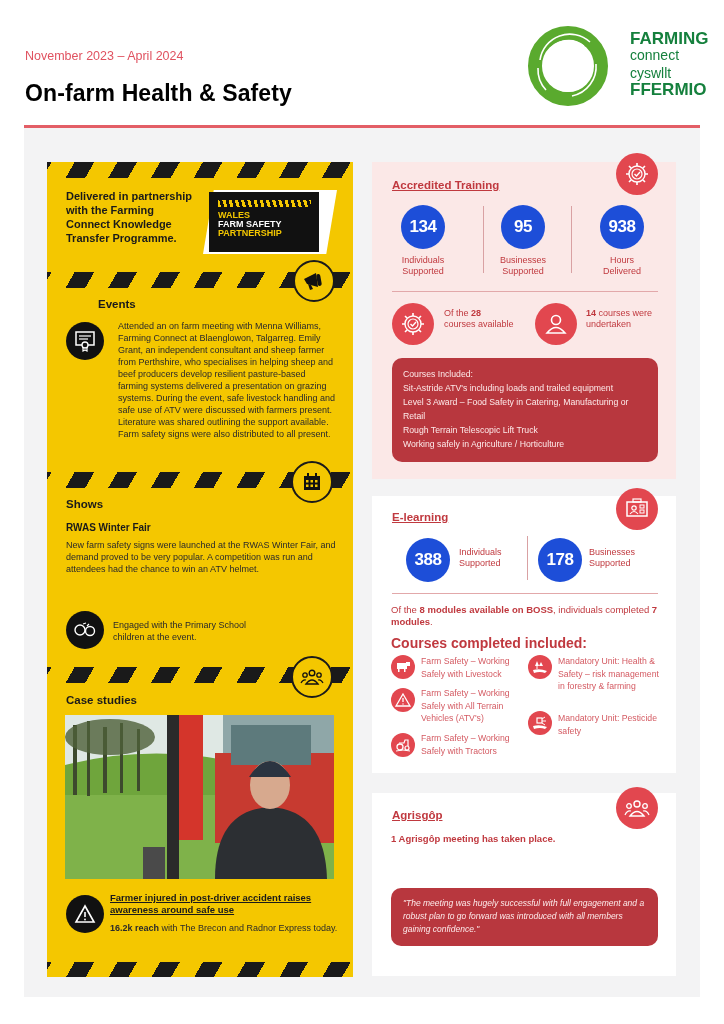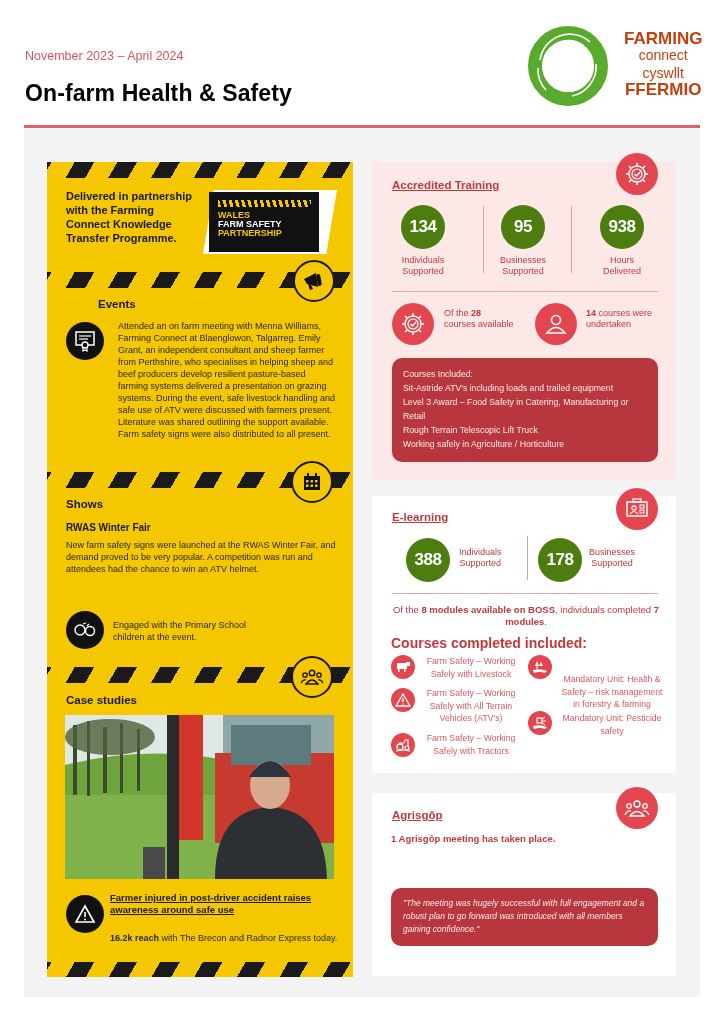--- a/index.html
+++ b/index.html
@@ -2,21 +2,21 @@
 <html><head>
 <meta charset="utf-8">
 <style>
   * { box-sizing: border-box; margin: 0; padding: 0; }
   html, body { width: 724px; height: 1024px; background: #ffffff; overflow: hidden; }
   body { font-family: "Liberation Sans", "DejaVu Sans", sans-serif; color: #222; position: relative; }
 
   .header-date { position: absolute; left: 25px; top: 49px; font-size: 12.5px; color: #e05260; }
   .header-title { position: absolute; left: 25px; top: 80px; font-size: 23px; font-weight: bold; color: #000000; letter-spacing: 0.1px; }
   .logo { position: absolute; left: 526px; top: 24px; width: 180px; height: 84px; }
-  .logo-text { position: absolute; left: 98px; top: 6px; line-height: 1; color: #c2410c; text-align: center; }
+  .logo-text { position: absolute; left: 104px; top: 6px; line-height: 1; color: #15803d; }
   .logo-text .big { font-size: 17px; font-weight: bold; display: block; }
   .logo-text .small { font-size: 14px; display: block; margin: 1px 0 4px 0; }
   .logo-text .small2 { font-size: 14px; display: block; margin-bottom: 1px; }
   .header-rule { position: absolute; left: 24px; top: 125px; width: 676px; height: 3px; background: #e35e66; }
 
   .bg-panel { position: absolute; left: 24px; top: 128px; width: 676px; height: 869px; background: #f3f3f4; }
 
   
   .yellow { position: absolute; left: 47px; top: 162px; width: 306px; height: 815px; background: #f4c700; overflow: hidden; }
   .stripes { position: absolute; left: 0; width: 306px; height: 16px;
@@ -32,31 +32,31 @@
   .wfsp-l2 { font-size: 9px; font-weight: bold; color: #fff; line-height: 9px; }
   .wfsp-l3 { font-size: 9px; font-weight: bold; color: #f4c700; line-height: 9px; }
 
   .y-heading { position: absolute; left: 19px; font-size: 11.5px; font-weight: bold; color: #1a1a1a; }
   .black-circle { position: absolute; width: 38px; height: 38px; border-radius: 50%; background: #111; display: flex; align-items: center; justify-content: center; }
   .y-body { position: absolute; font-size: 9px; line-height: 12px; color: #2a2a2a; }
   .y-sub { position: absolute; left: 19px; font-size: 10px; font-weight: bold; color: #1a1a1a; }
   .y-link { position: absolute; left: 19px; font-size: 9px; line-height: 12px; color: #2a2a2a; text-decoration: underline; width: 250px; }
   .photo { position: absolute; left: 18px; top: 553px; width: 269px; height: 164px; overflow: hidden; background: #6a9b3c; }
   .case-link { position: absolute; left: 63px; top: 730px; width: 230px; font-size: 9.5px; font-weight: bold; line-height: 12px; color: #1a1a1a; text-decoration: underline; }
-  .case-reach { position: absolute; left: 63px; top: 760px; width: 230px; font-size: 9px; line-height: 12px; color: #2a2a2a; margin-top: 10px; }
+  .case-reach { position: absolute; left: 63px; top: 760px; width: 230px; font-size: 9px; line-height: 12px; color: #2a2a2a; }
   .case-reach b { font-weight: bold; }
 
   
   .card { position: absolute; left: 372px; width: 304px; }
   .card-pink { top: 162px; height: 317px; background: #fbe8e7; }
-  .card-white1 { top: 496px; height: 277px; background: #fff; text-align: center; }
+  .card-white1 { top: 496px; height: 277px; background: #fff; }
   .card-white2 { top: 793px; height: 183px; background: #fff; }
   .card-title { position: absolute; left: 20px; font-size: 11.5px; font-weight: bold; color: #c0393f; text-decoration: underline; }
   .red-badge { position: absolute; width: 42px; height: 42px; border-radius: 50%; background: #e2474f; display: flex; align-items: center; justify-content: center; }
-  .stat-circle { position: absolute; width: 44px; height: 44px; border-radius: 50%; background: #4d7c0f; color: #fff; font-size: 17px; font-weight: bold; display: flex; align-items: center; justify-content: center; letter-spacing: -0.5px; }
+  .stat-circle { position: absolute; width: 44px; height: 44px; border-radius: 50%; background: #1d4ed8; color: #fff; font-size: 17px; font-weight: bold; display: flex; align-items: center; justify-content: center; letter-spacing: -0.5px; }
   .stat-label { position: absolute; width: 80px; text-align: center; font-size: 9px; line-height: 11px; color: #c0393f; }
   .vdiv { position: absolute; width: 1px; background: #d9a1a3; }
   .hdiv { position: absolute; height: 1px; background: #e2a8aa; }
   .inline-text { position: absolute; font-size: 9px; line-height: 11px; color: #c0393f; }
   .inline-text b { font-weight: bold; }
   .dark-box { position: absolute; left: 20px; width: 266px; background: #b8373e; border-radius: 10px; color: #fdeaea; font-size: 8.7px; line-height: 14px; }
   .el-stat-label { position: absolute; font-size: 9px; line-height: 11px; color: #c0393f; }
   .el-para { position: absolute; left: 19px; top: 108px; width: 270px; font-size: 9.5px; line-height: 12px; color: #c0393f; }
   .el-para b { font-weight: bold; }
   .el-sub { position: absolute; left: 19px; top: 139px; font-size: 14px; color: #c0393f; font-weight: bold; }
@@ -309,21 +309,21 @@
   <div class="course-text" style="left:49px;top:236px;">Farm Safety – Working Safely with Tractors</div>
 
   <div class="course-icon" style="left:156px;top:159px;">
     <svg width="16" height="14" viewBox="0 0 16 14">
         <path d="M5 1 L7 6 L3 6 Z" fill="#fff"></path>
         <rect x="4.5" y="6" width="1" height="3" fill="#fff"></rect>
         <path d="M9 2 L11 6 L7 6 Z" fill="#fff"></path>
         <path d="M1 10 Q8 8 15 11 L13 13 Q8 11 2 13 Z" fill="#fff"></path>
       </svg>
   </div>
-  <div class="course-text" style="left:186px;top:177px;width:108px;">Mandatory Unit: Health &amp; Safety – risk management in forestry &amp; farming</div>
+  <div class="course-text" style="left:186px;top:159px;width:108px;">Mandatory Unit: Health &amp; Safety – risk management in forestry &amp; farming</div>
 
   <div class="course-icon" style="left:156px;top:215px;">
     <svg width="16" height="14" viewBox="0 0 16 14">
         <rect x="5" y="2" width="5" height="5" fill="none" stroke="#fff" stroke-width="1.2"></rect>
         <path d="M10 3 L13 1 M10 5 L14 5 M10 7 L13 9" stroke="#fff" stroke-width="1"></path>
         <path d="M1 10 Q8 8 15 11 L13 13 Q8 11 2 13 Z" fill="#fff"></path>
       </svg>
   </div>
   <div class="course-text" style="left:186px;top:216px;width:108px;">Mandatory Unit: Pesticide safety</div>
 </div>

